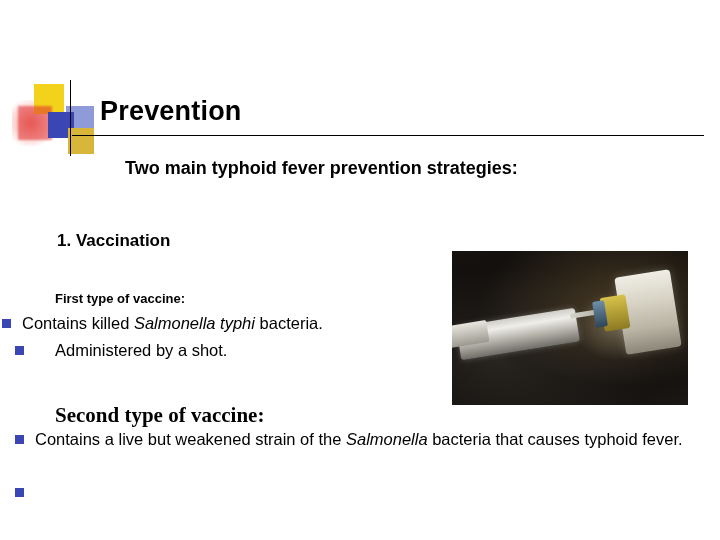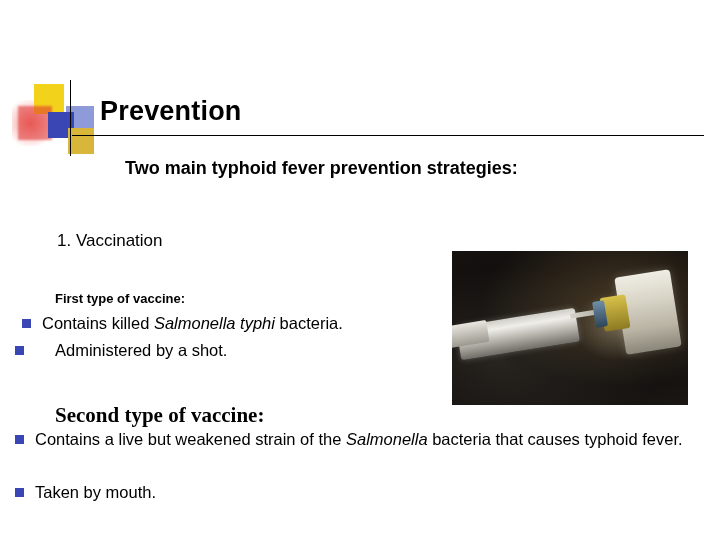--- a/index.html
+++ b/index.html
@@ -127,21 +127,21 @@
   .heading-1 {
     left: 125px;
     top: 158px;
     font-size: 18px;
     font-weight: bold;
   }
   .heading-2 {
     left: 57px;
     top: 231px;
     font-size: 17px;
-    font-weight: normal;
+    font-weight: bold;
   }
   .heading-3 {
     left: 55px;
     top: 289px;
     font-size: 13px;
     font-weight: bold;
   }
   .heading-4 {
     left: 55px;
     top: 405px;
@@ -165,21 +165,21 @@
   }
   .bullet-text {
     font-size: 16.5px;
     line-height: 21px;
     color: #000000;
   }
   .bullet-text em {
     font-style: italic;
   }
 
-  .b1 { left: 22px; top: 313px; width: 430px; }
+  .b1 { left: 2px; top: 313px; width: 430px; }
   .b2 { left: 15px; top: 340px; width: 430px; gap: 20px; }
   .b3 { left: 15px; top: 429px; width: 700px; }
   .b4 { left: 15px; top: 482px; width: 430px; }
 
   
   .photo {
     position: absolute;
     left: 452px;
     top: 251px;
     width: 236px;
@@ -303,21 +303,20 @@
 
     <div class="line heading-4">Second type of vaccine:</div>
 
     <div class="bullet-row b3">
       <span class="bullet-marker"></span>
       <span class="bullet-text"><span>Contains a live but weakened strain of the </span><em>Salmonella</em><span> bacteria that causes typhoid fever.</span></span>
     </div>
 
     <div class="bullet-row b4">
       <span class="bullet-marker"></span>
-      <span class="bullet-text"><span>Taken by mouth.</span><em></em><span></span></span>
     </div>
 
     <div class="photo">
       <div class="bg-grad"></div>
       <div class="glow"></div>
       <div class="syringe-barrel"></div>
       <div class="syringe-plunger"></div>
       <div class="needle"></div>
       <div class="vial"></div>
       <div class="vial-cap"></div>

